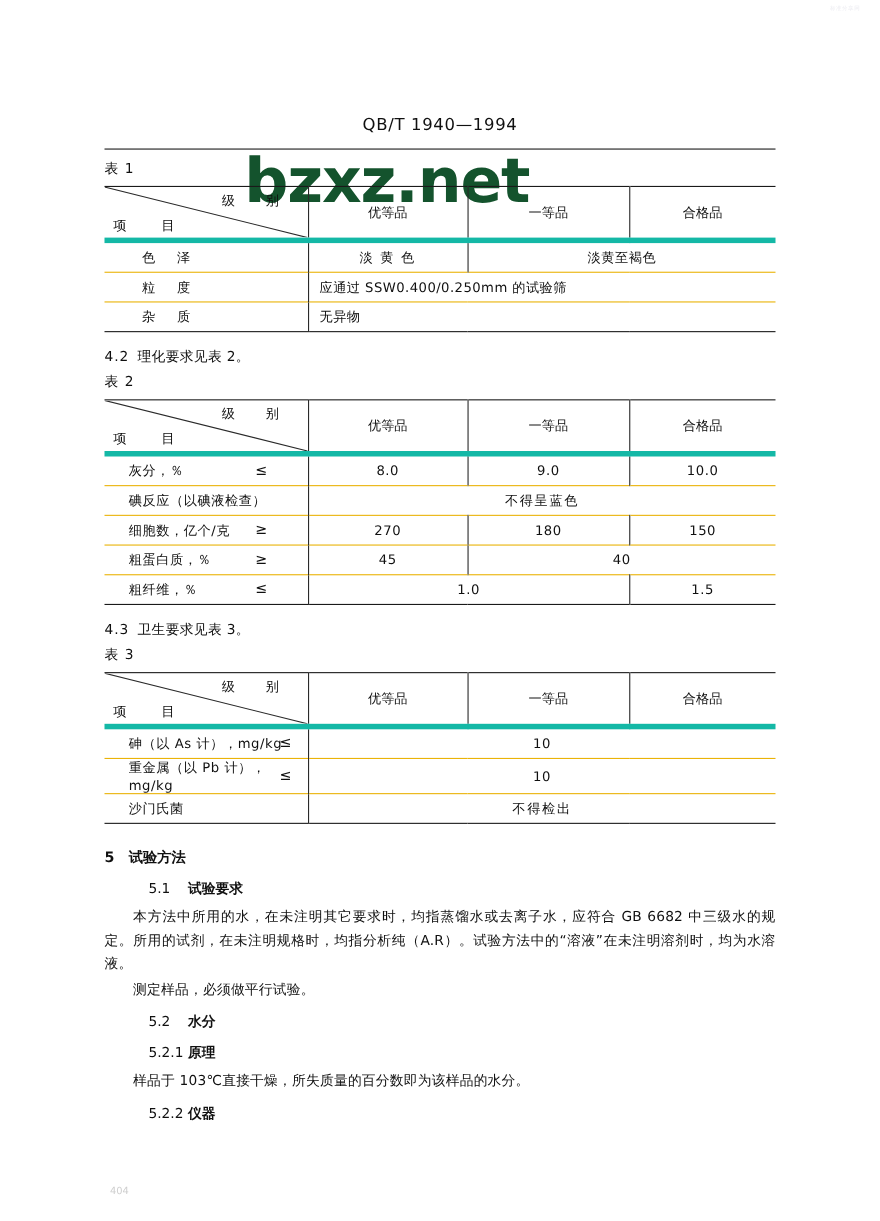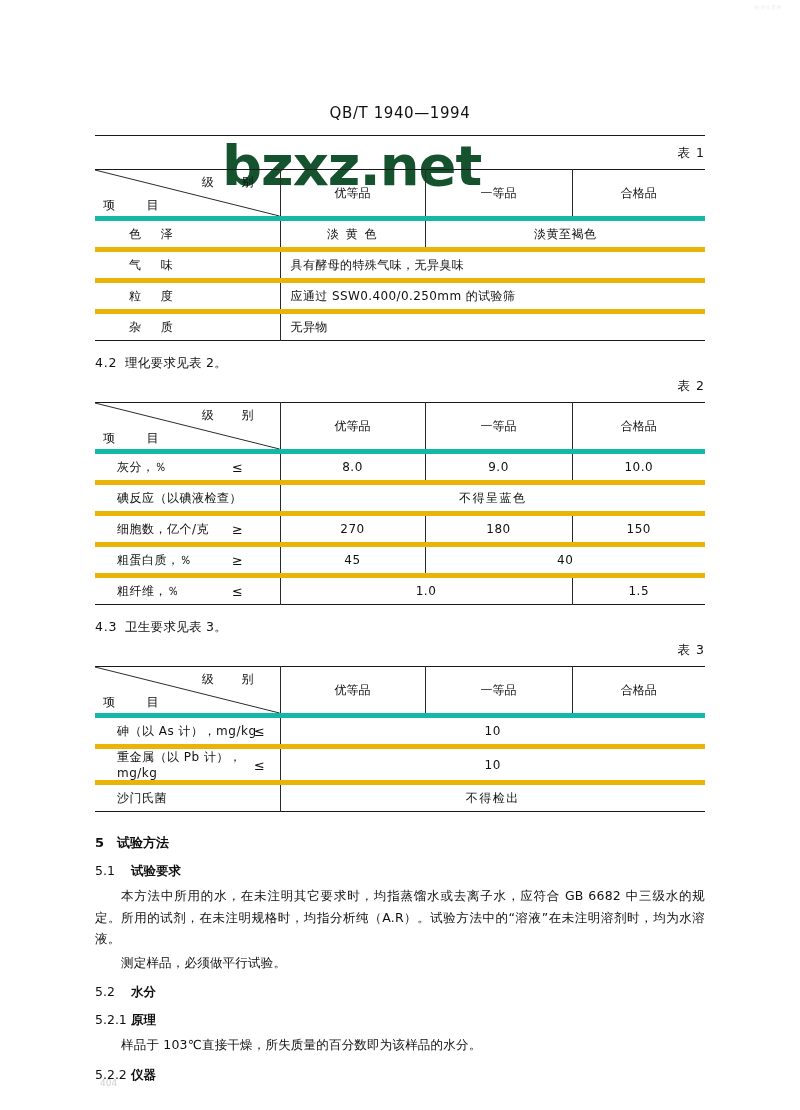--- a/index.html
+++ b/index.html
@@ -53,21 +53,21 @@
     font-weight: normal;
     letter-spacing: 0.6px;
     padding-top: 104px;
     margin-bottom: 13px;
   }
   .rule-top {
     border-top: 1.6px solid #1a1a1a;
     margin: 0 0 9px 0;
   }
   .table-caption {
-    text-align: right;
+    text-align: left;
     font-size: 12.5px;
     letter-spacing: 1px;
     margin-bottom: 7px;
   }
   table.spec {
     width: 100%;
     border-collapse: collapse;
     font-size: 12px;
     table-layout: fixed;
   }
@@ -86,21 +86,21 @@
     border-left: none;
   }
   table.spec tr td:last-child {
     border-right: none;
   }
   table.spec tr.hdr {
     border-top: 1.6px solid #1a1a1a;
     border-bottom: 5px solid #14b8a6;
   }
   table.spec tr.body-row {
-    border-bottom: 5px solid #eab308;
+    border-bottom: 1px solid #eab308;
   }
   table.spec tr.last-row {
     border-bottom: 1.6px solid #1a1a1a;
   }
   
   .corner-cell {
     position: relative;
     overflow: hidden;
     text-align: left !important;
   }
@@ -179,20 +179,21 @@
   }
   .sub-head {
     font-size: 12.5px;
     font-weight: bold;
     margin: 11px 0 5px 0;
   }
   .sub-head .num {
     display: inline-block;
     min-width: 36px;
     font-weight: normal;
+    margin-left: 40px;
   }
   .para {
     font-size: 12.5px;
     line-height: 1.72;
     text-indent: 26px;
     margin: 0 0 2px 0;
     text-align: justify;
     letter-spacing: 0.2px;
   }
   .page-num {
@@ -237,24 +238,20 @@
         <td>优等品</td>
         <td>一等品</td>
         <td>合格品</td>
       </tr>
       <tr class="body-row">
         <td class="rowlabel centered-pair">色   泽</td>
         <td class="cell-val spanwide">淡 黄 色</td>
         <td colspan="2" class="cell-val">淡黄至褐色</td>
       </tr>
       <tr class="body-row">
-        <td class="rowlabel centered-pair">气   味</td>
-        <td colspan="3" class="left-text">具有酵母的特殊气味，无异臭味</td>
-      </tr>
-      <tr class="body-row">
         <td class="rowlabel centered-pair">粒   度</td>
         <td colspan="3" class="left-text">应通过 SSW0.400/0.250mm 的试验筛</td>
       </tr>
       <tr class="body-row last-row">
         <td class="rowlabel centered-pair">杂   质</td>
         <td colspan="3" class="left-text">无异物</td>
       </tr>
     </tbody>
       </table>
 

